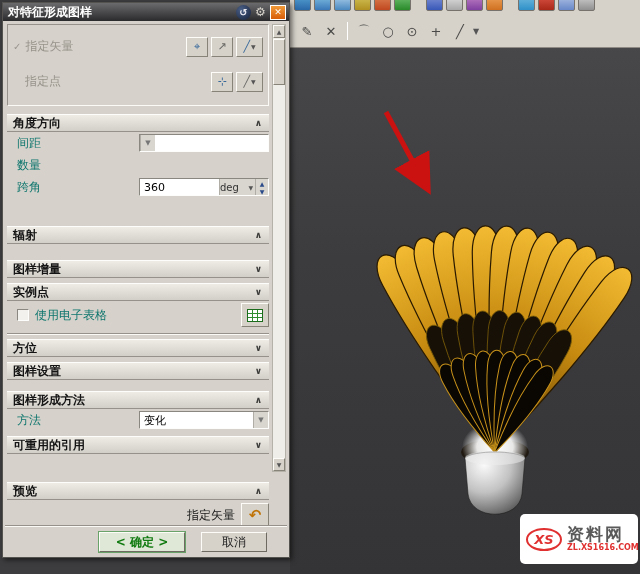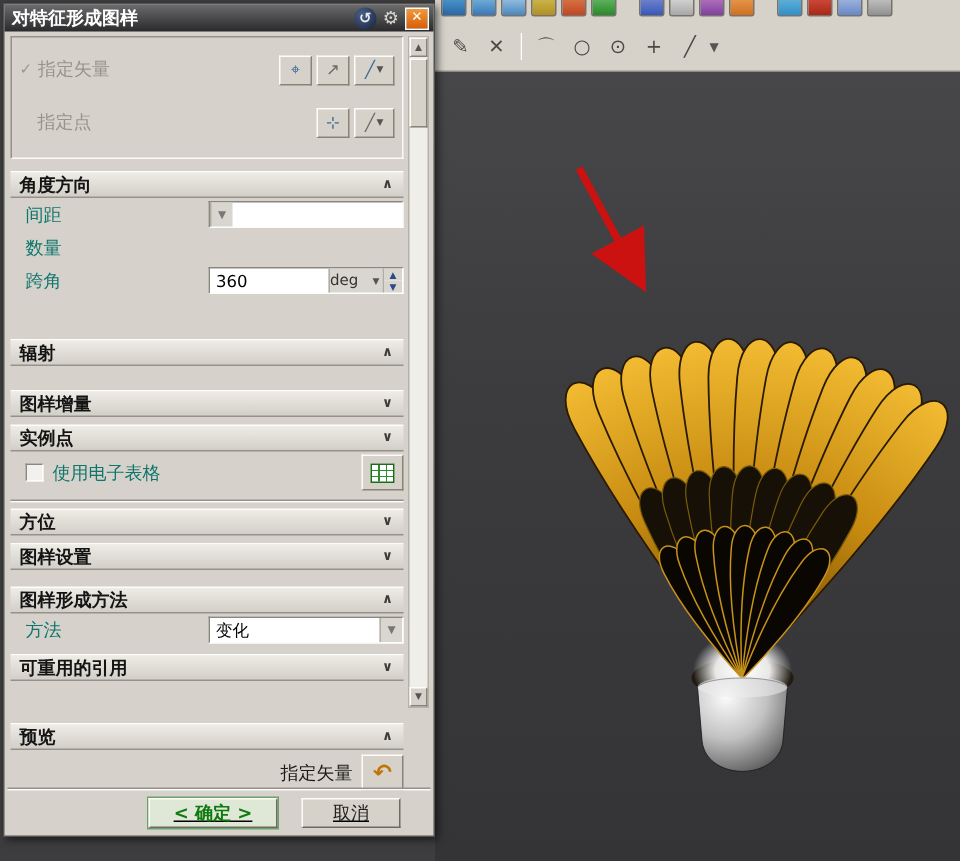--- a/index.html
+++ b/index.html
@@ -63,21 +63,21 @@
   .fld .unit .ua{margin-left:auto;font-size:6px;color:#555;padding-right:2px;}
 
   .cb{width:12px;height:12px;background:#f2f1ed;border:1px solid;border-color:#8a8780 #fdfdfb #fdfdfb #8a8780;margin-right:6px;flex:0 0 auto;}
   .groove{height:2px;border-top:1px solid #96928b;border-bottom:1px solid #fbfaf7;margin-top:4px;}
 
   .sheetbtn{width:28px;height:24px;}
   .sheet-ic{width:16px;height:13px;background-color:#fff;border:1px solid #1c6b1c;background-image:repeating-linear-gradient(0deg,transparent 0 3px,#2e8b2e 3px 4px),repeating-linear-gradient(90deg,transparent 0 4px,#2e8b2e 4px 5px);}
   .undolbl{color:#1a1a1a;margin-left:auto;padding-right:6px;}
   .undobtn{width:28px;height:24px;font-size:15px;font-weight:bold;color:#c07408;}
 
-  .footer{position:absolute;left:0;right:0;bottom:5px;display:flex;justify-content:flex-end;gap:16px;padding-right:22px;text-decoration:underline;}
+  .footer{position:absolute;left:0;right:0;bottom:5px;display:flex;justify-content:flex-end;gap:16px;padding-right:22px;}
   .footer-sep{position:absolute;left:2px;right:2px;bottom:30px;height:2px;border-top:1px solid #96928b;border-bottom:1px solid #fbfaf7;}
   .btn{height:20px;background:#d6d2ca;border:1px solid;border-color:#fdfcf9 #6e6a62 #6e6a62 #fdfcf9;padding:0 10px;color:#222;}
   .btn-ok{width:86px;color:#0f7a0f;font-weight:bold;background:#dfe7d6;box-shadow:0 0 0 1px #69a369;}
   .btn-cancel{width:66px;}
 
   
   .vscroll{position:absolute;top:21px;right:3px;width:14px;height:448px;background:#f0eee8;border:1px solid #b5b2aa;}
   .sarrow{position:absolute;left:0;width:12px;height:13px;background:#d6d2ca;border:1px solid;border-color:#fdfcf9 #878379 #878379 #fdfcf9;font-size:6px;color:#555;display:flex;align-items:center;justify-content:center;padding:0;}
   .sarrow.up{top:0;}
   .sarrow.down{bottom:0;}
@@ -179,20 +179,27 @@
       <span class="tbsep"></span>
       <button class="skbtn">⌒</button>
       <button class="skbtn">○</button>
       <button class="skbtn">⊙</button>
       <button class="skbtn">+</button>
       <button class="skbtn">╱</button>
       <span class="tb-more">▼</span>
     </div>
   </div>
 
+  <div class="watermark">
+    <div class="wm-oval">XS</div>
+    <div class="wm-col">
+      <span class="wm-site">资料网</span>
+      <span class="wm-url">ZL.XS1616.COM</span>
+    </div>
+  </div>
 </div>
 
 <div class="dialog">
   <div class="titlebar">
     <span class="t-title">对特征形成图样</span>
     <span class="t-icons">
       <button class="t-reset">↺</button>
       <button class="t-gear">⚙</button>
       <button class="t-close">✕</button>
     </span>

